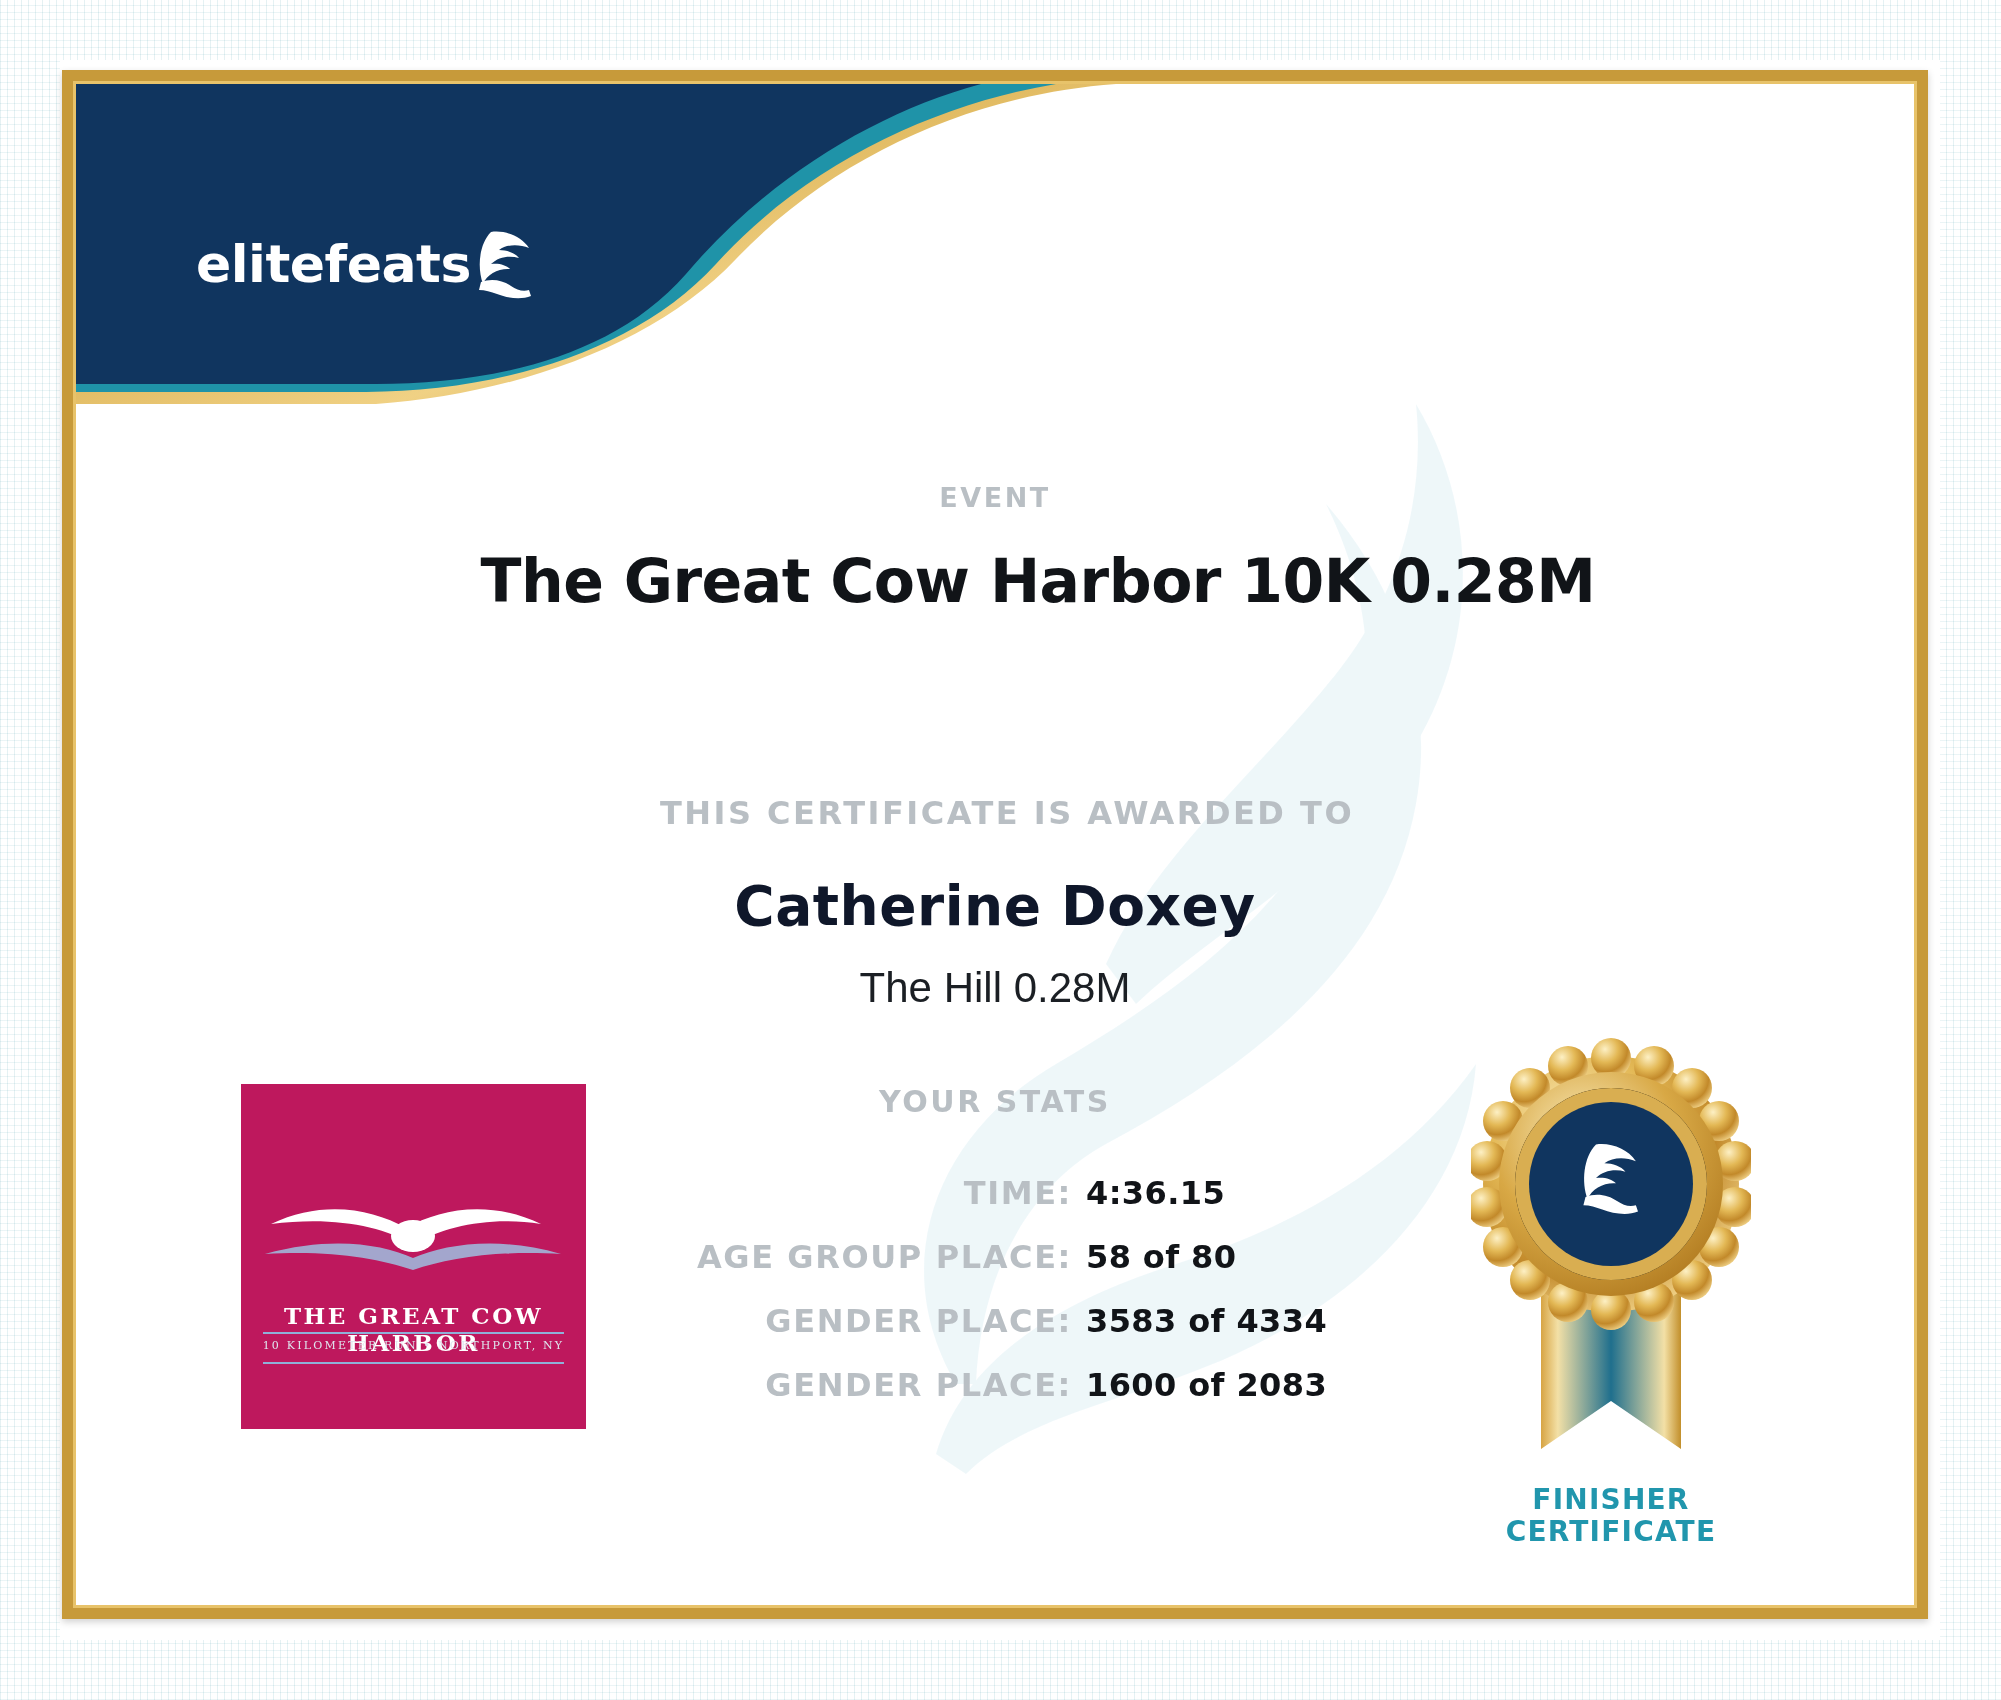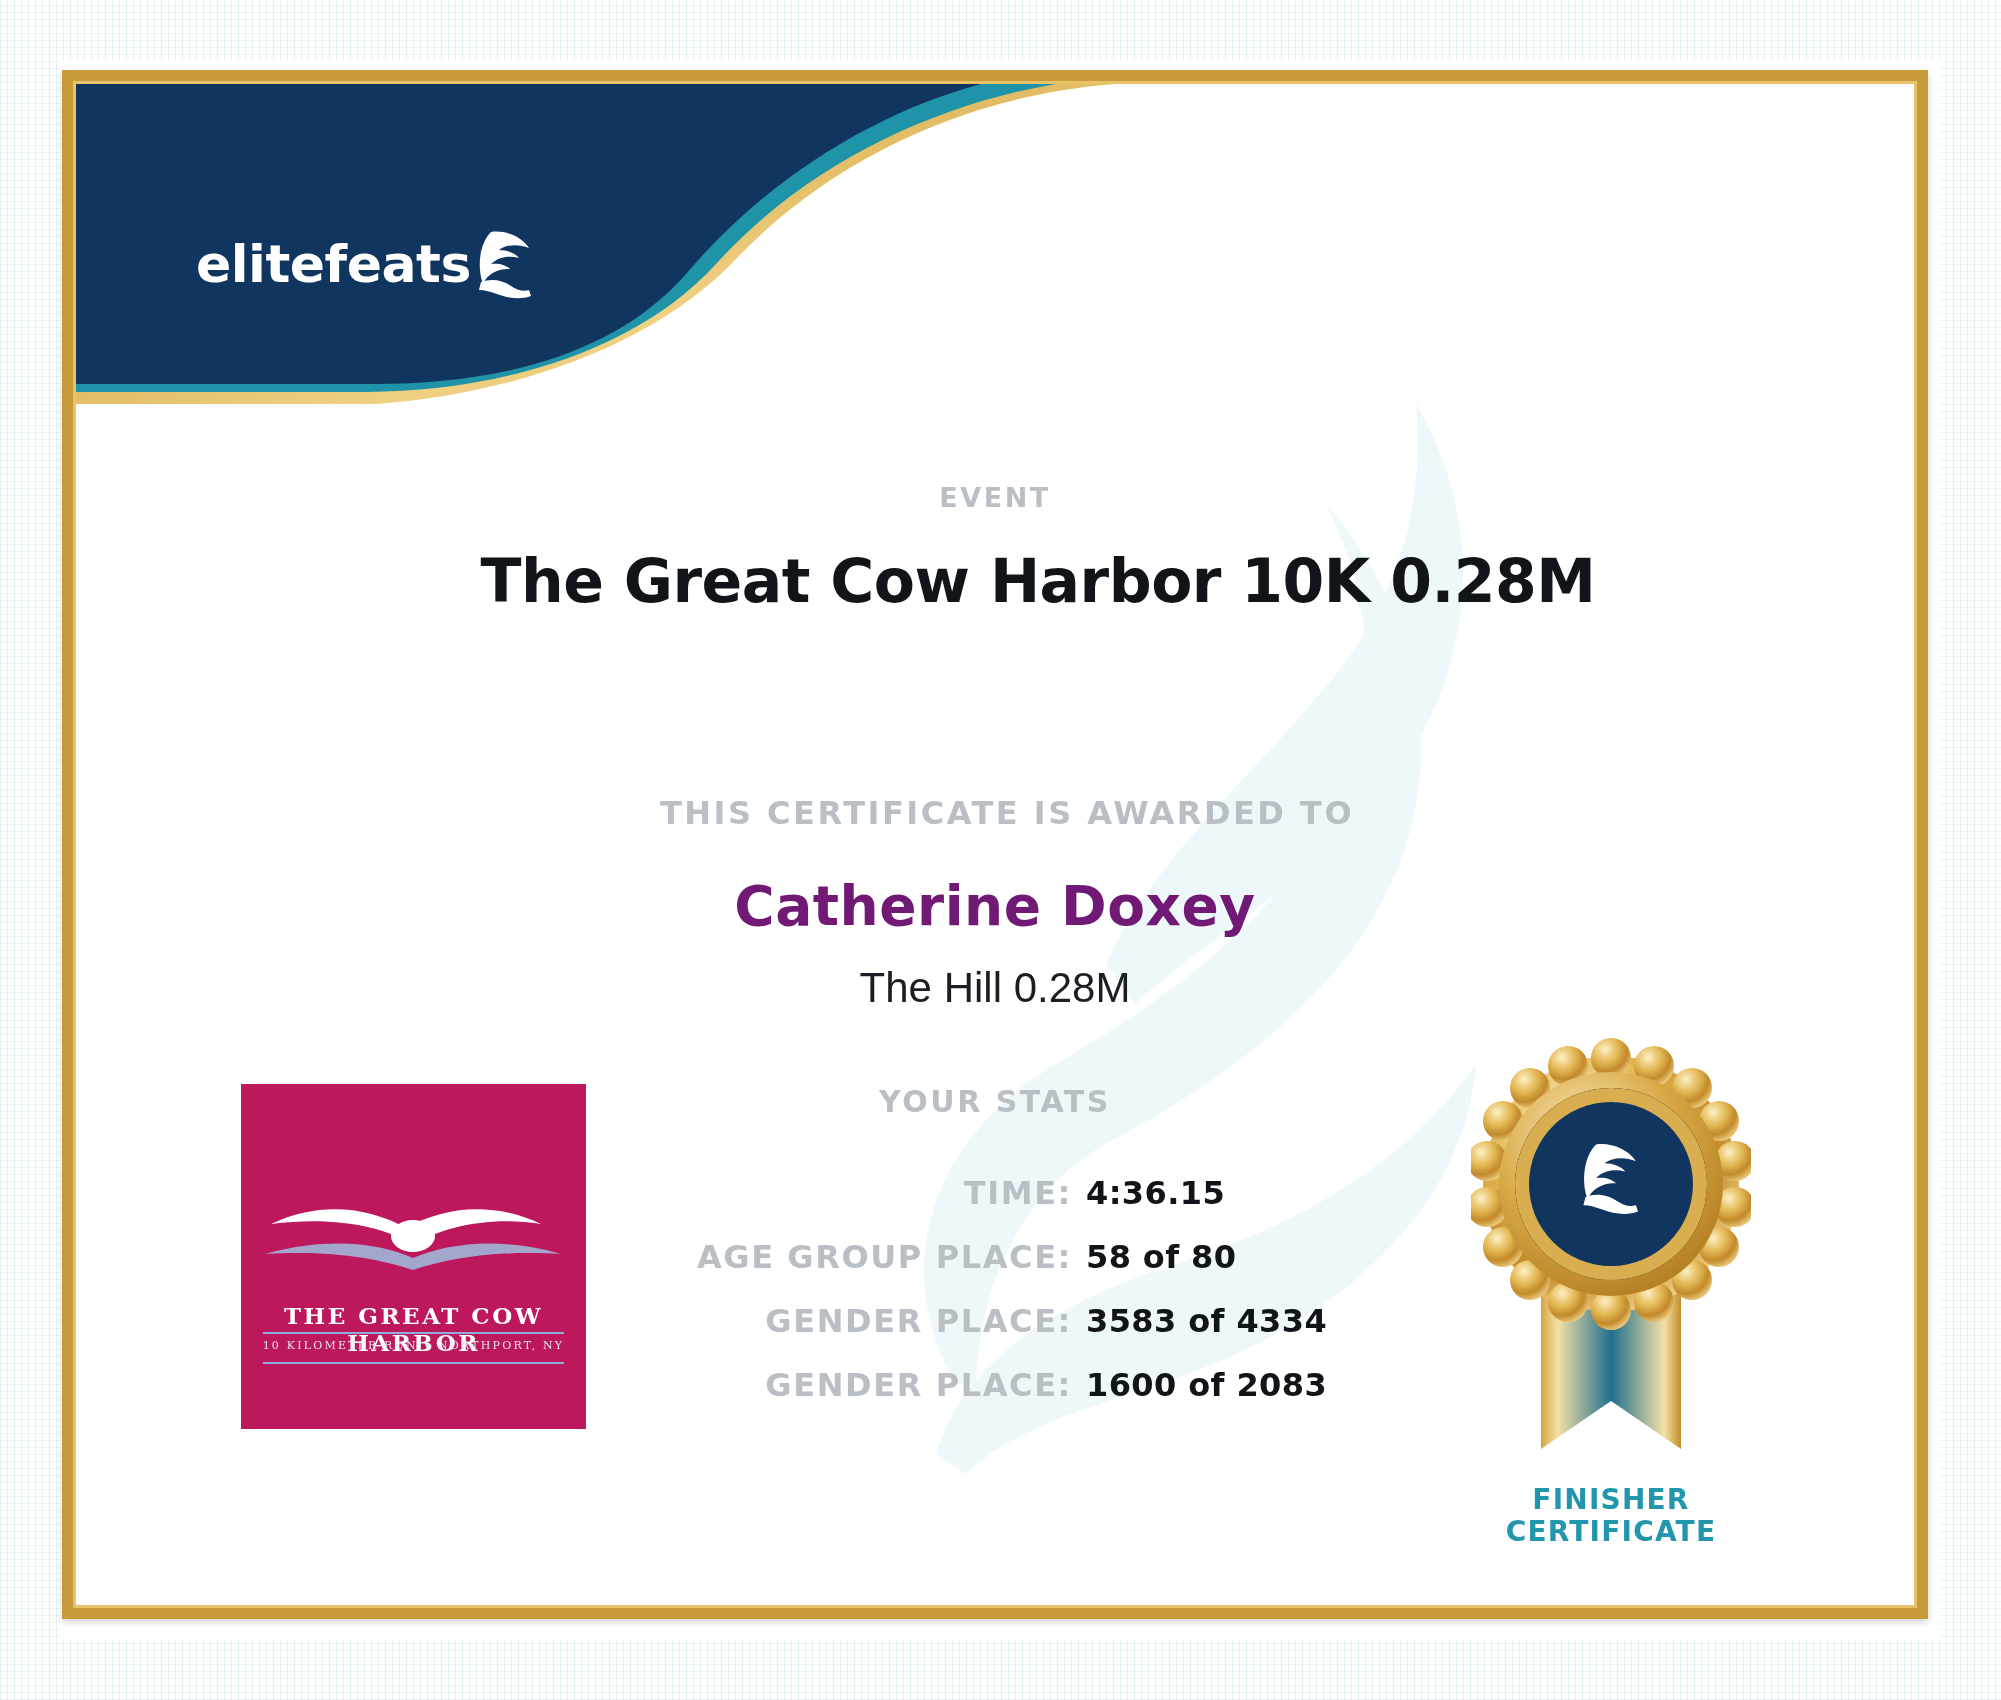--- a/index.html
+++ b/index.html
@@ -124,21 +124,21 @@
     left: 0; top: 710px; width: 1838px;
     font-size: 32px;
     padding-left: 12px;
   }
   .recipient {
     position: absolute;
     left: 0; top: 790px; width: 1838px;
     text-align: center;
     font-size: 55px;
     font-weight: bold;
-    color: #701a75;
+    color: #0f172a;
     letter-spacing: 0.5px;
     font-family: "DejaVu Sans", sans-serif;
   }
   .subline {
     position: absolute;
     left: 0; top: 880px; width: 1838px;
     text-align: center;
     font-size: 42px;
     color: #1b1f24;
     font-family: "Liberation Sans", sans-serif;

